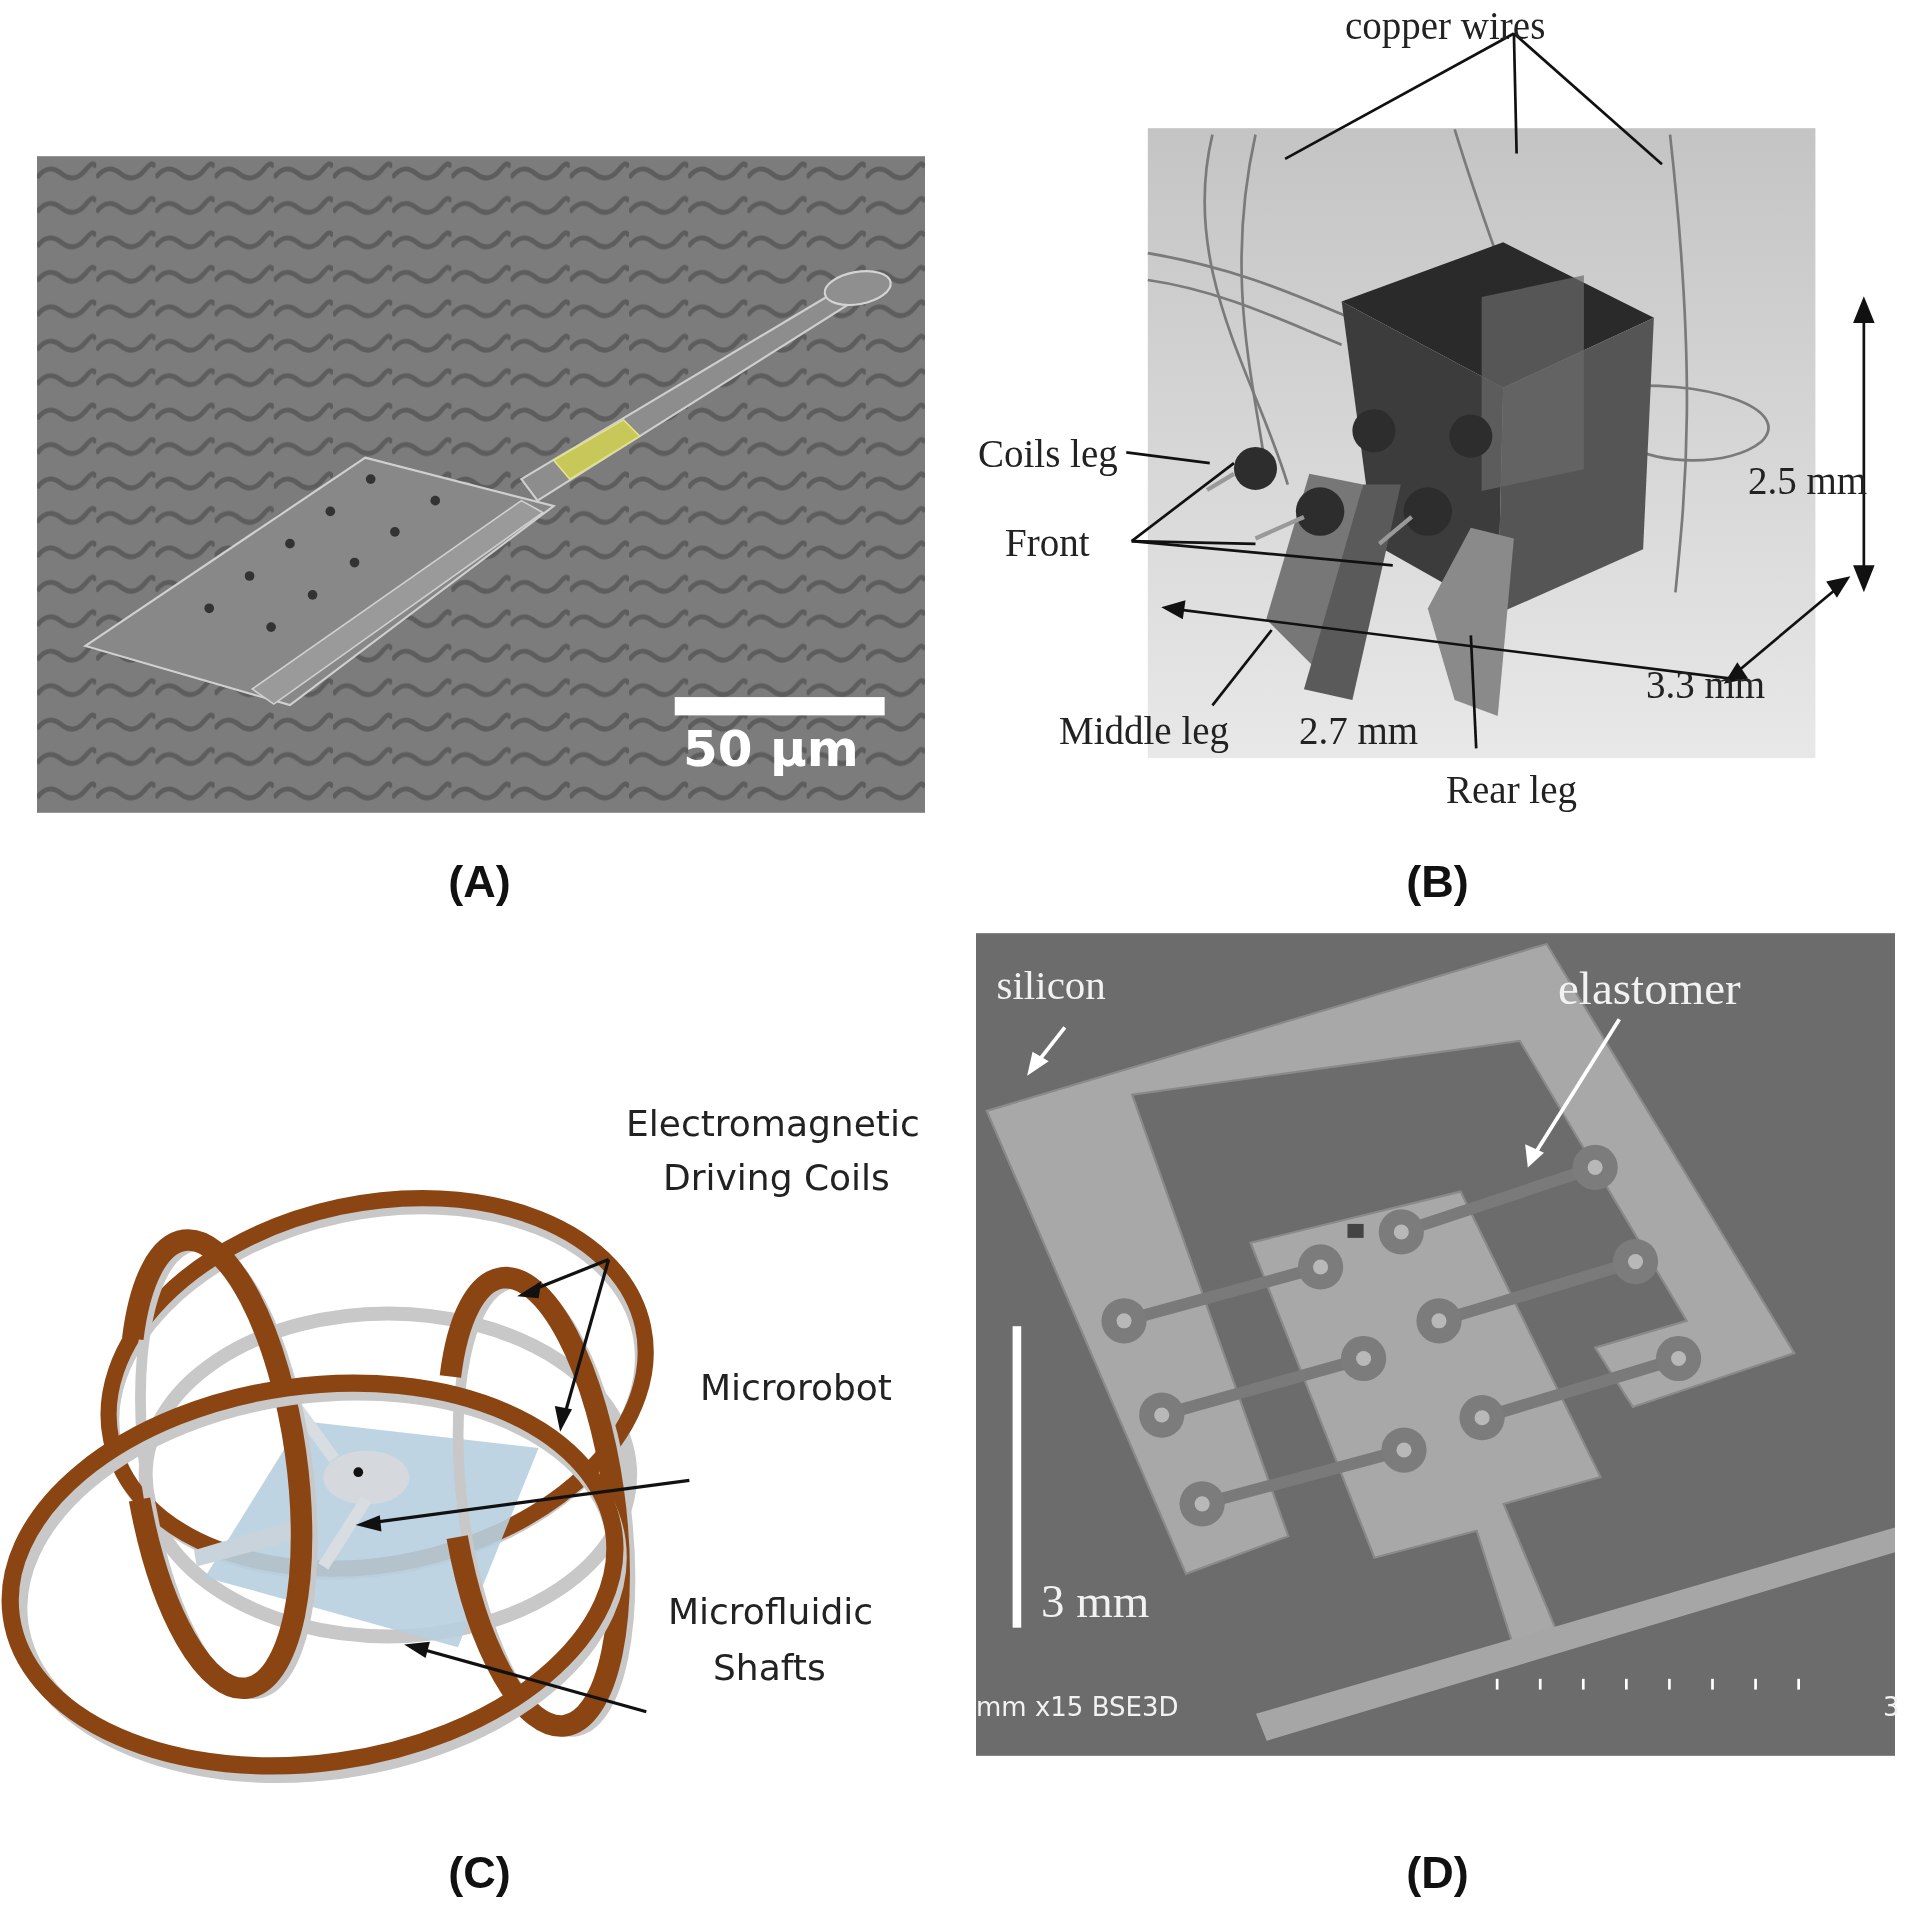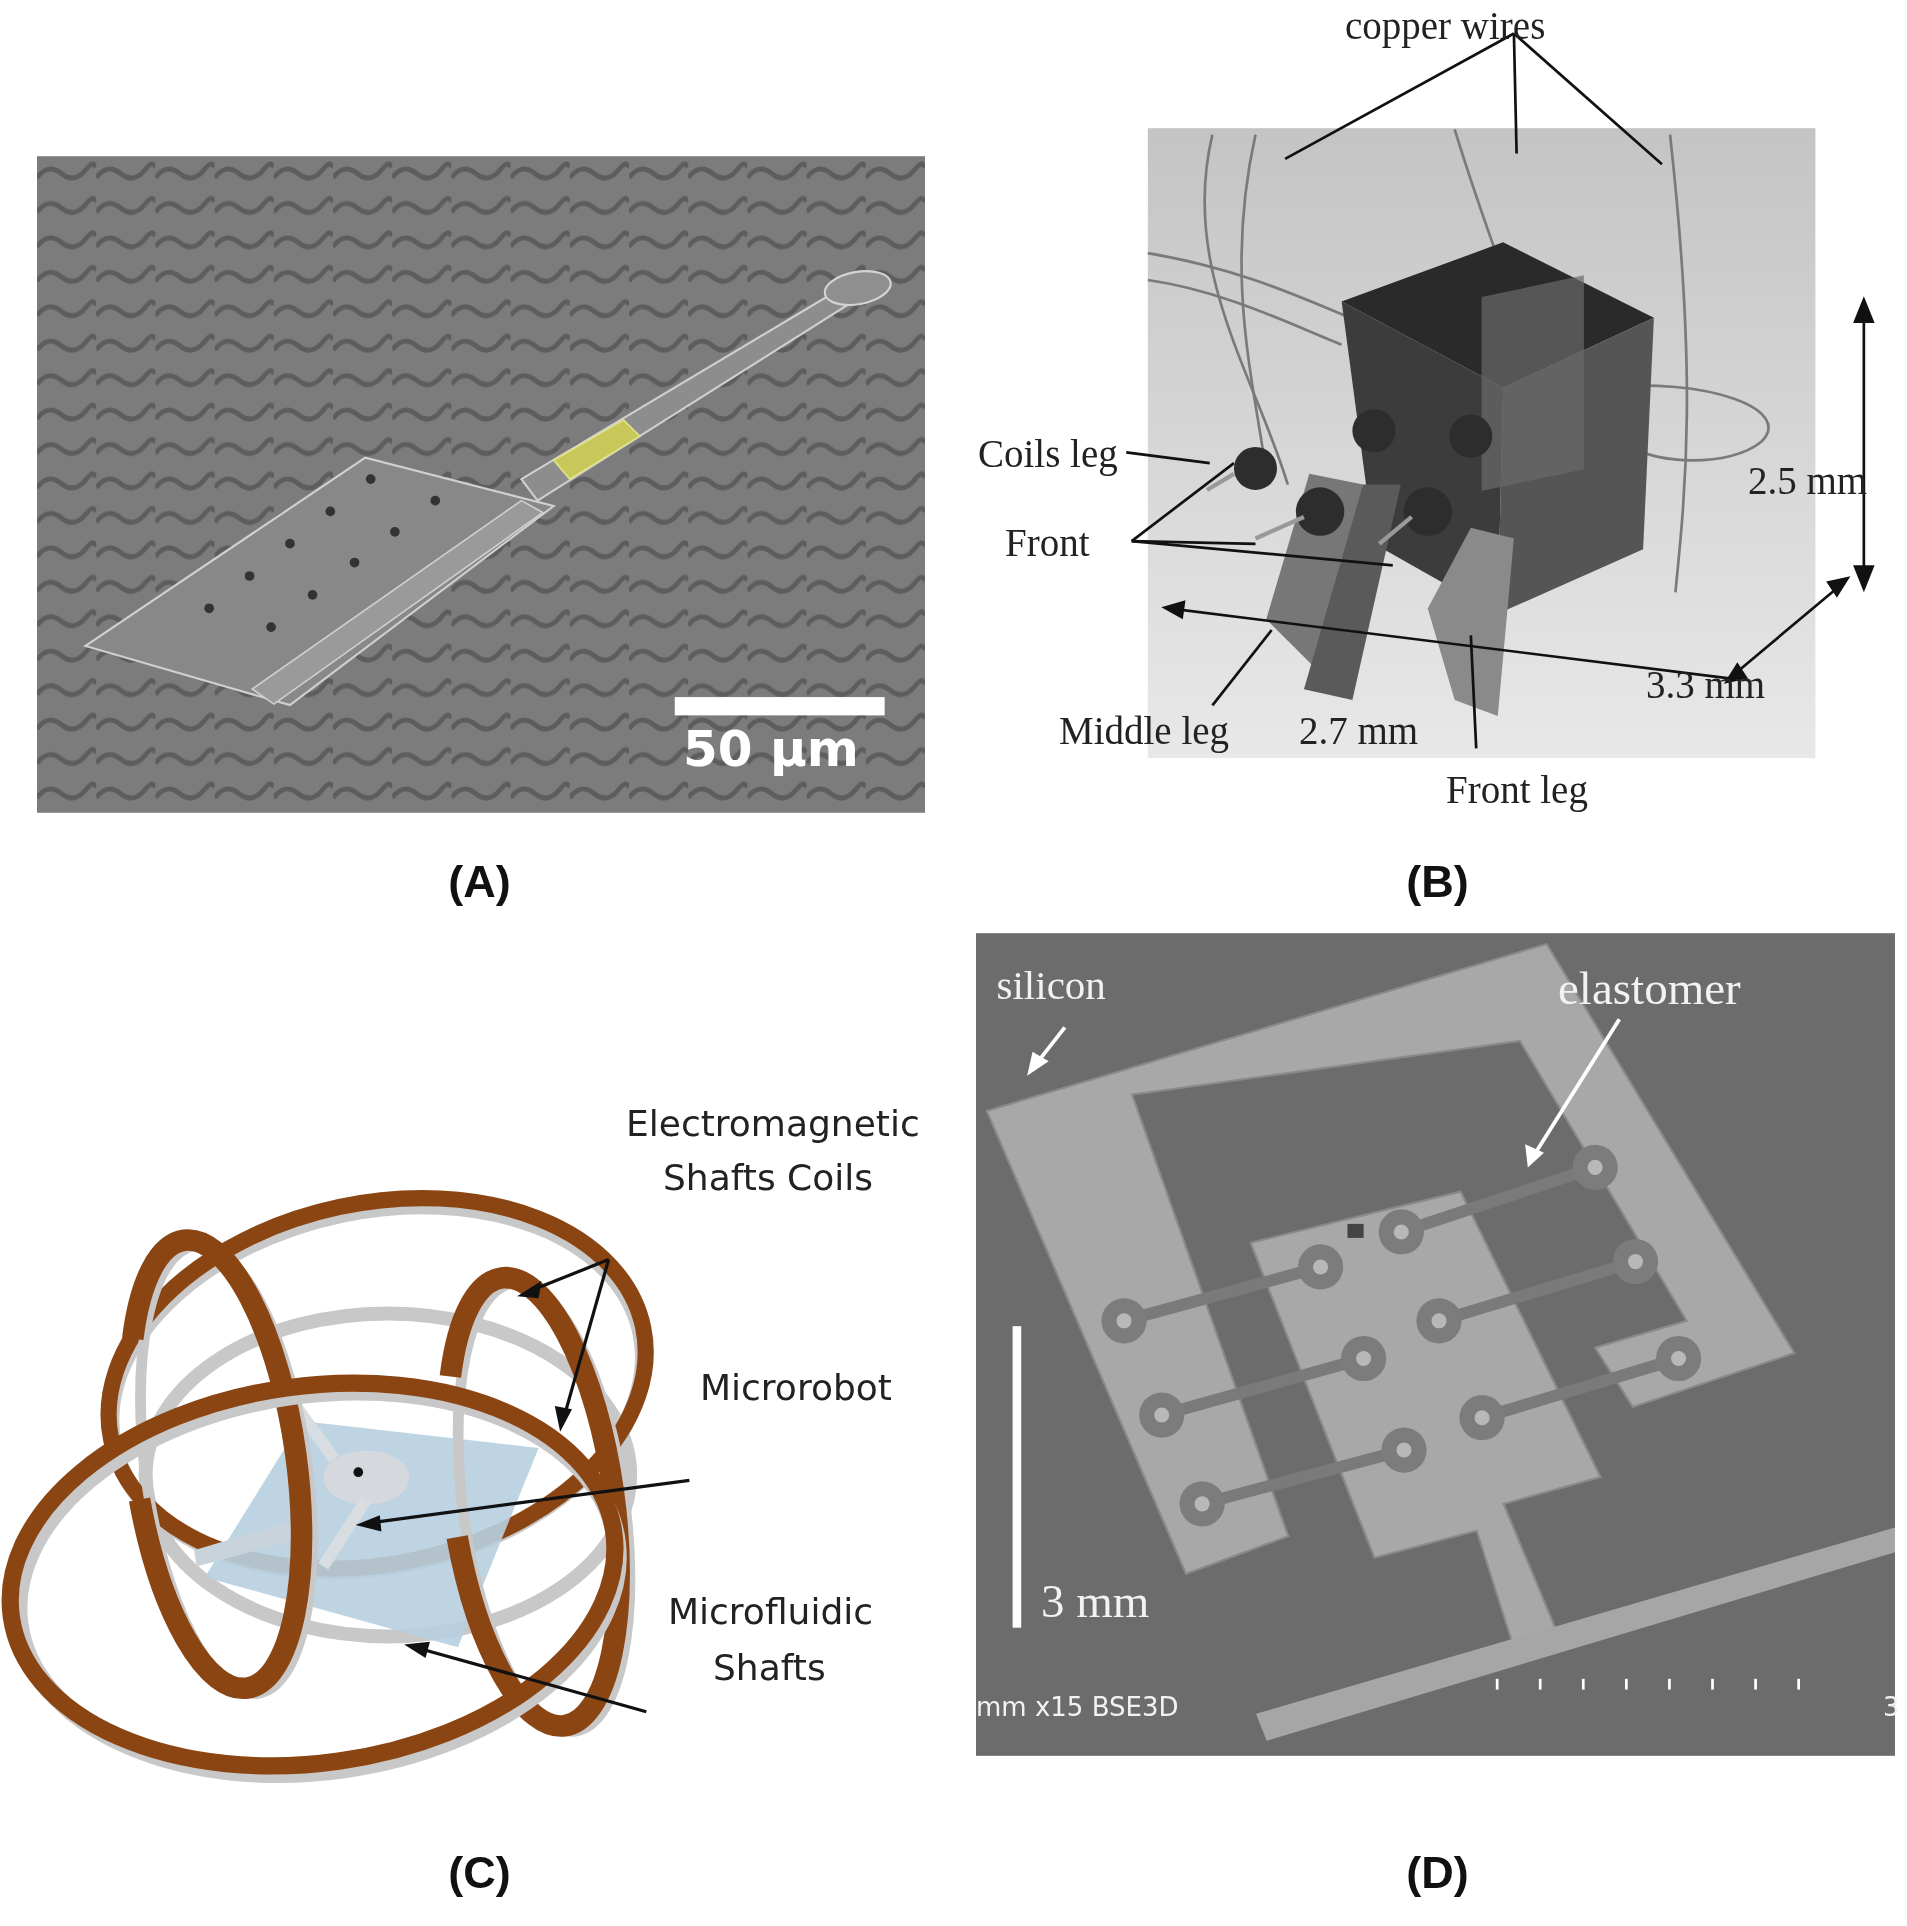--- a/index.html
+++ b/index.html
@@ -117,21 +117,21 @@
       <polygon points="385,1128 430,1115 425,1150"></polygon>
     </g>
   </svg>
   <div class="serif" style="position:absolute; left:391px; top:2.7px; font-size:39px; color:#222;">copper wires</div>
   <div class="serif" style="position:absolute; left:24px; top:431px; font-size:39px; color:#222;">Coils leg</div>
   <div class="serif" style="position:absolute; left:51px; top:520px; font-size:39px; color:#222;">Front</div>
   <div class="serif" style="position:absolute; left:794px; top:458px; font-size:39px; color:#222;">2.5 mm</div>
   <div class="serif" style="position:absolute; left:692px; top:662px; font-size:39px; color:#222;">3.3 mm</div>
   <div class="serif" style="position:absolute; left:105px; top:708px; font-size:39px; color:#222;">Middle leg</div>
   <div class="serif" style="position:absolute; left:345px; top:708px; font-size:39px; color:#222;">2.7 mm</div>
-  <div class="serif" style="position:absolute; left:492px; top:767px; font-size:39px; color:#222;">Front leg</div>
+  <div class="serif" style="position:absolute; left:492px; top:767px; font-size:39px; color:#222;">Rear leg</div>
 </div>
 <div class="caption" style="left:1330px; top:856px;">(B)</div>
 
 <div class="panel" style="left:0; top:915px; width:954px; height:926px;">
   <svg width="954" height="926" viewBox="0 0 1771 1720">
 
     <ellipse cx="720" cy="1040" rx="450" ry="300" fill="none" stroke="#c8c8c8" stroke-width="26"></ellipse>
 
     <ellipse cx="700" cy="880" rx="500" ry="330" fill="none" stroke="#c8c8c8" stroke-width="30" transform="rotate(-12 700 880)"></ellipse>
     <ellipse cx="700" cy="870" rx="505" ry="335" fill="none" stroke="#8b4513" stroke-width="30" transform="rotate(-12 700 870)"></ellipse>
@@ -158,21 +158,21 @@
       <line x1="1200" y1="1480" x2="770" y2="1360"></line>
     </g>
     <g fill="#111">
       <polygon points="960,708 1005,680 1000,712"></polygon>
       <polygon points="1040,960 1030,912 1062,918"></polygon>
       <polygon points="660,1133 705,1115 708,1145"></polygon>
       <polygon points="750,1355 798,1350 790,1380"></polygon>
     </g>
   </svg>
   <div class="sans" style="position:absolute; left:626px; top:188px; font-size:36px; color:#222;">Electromagnetic</div>
-  <div class="sans" style="position:absolute; left:663px; top:242px; font-size:36px; color:#222;">Shafts Coils</div>
+  <div class="sans" style="position:absolute; left:663px; top:242px; font-size:36px; color:#222;">Driving Coils</div>
   <div class="sans" style="position:absolute; left:700px; top:452px; font-size:36px; color:#222;">Microrobot</div>
   <div class="sans" style="position:absolute; left:668px; top:676px; font-size:36px; color:#222;">Microfluidic</div>
   <div class="sans" style="position:absolute; left:713px; top:732px; font-size:36px; color:#222;">Shafts</div>
 </div>
 <div class="caption" style="left:372px; top:1847px;">(C)</div>
 
 <div class="panel" style="left:976px; top:933px; width:919px; height:823px;">
   <svg width="919" height="823" viewBox="0 0 1707 1528">
     <rect width="1707" height="1528" fill="#6c6c6c"></rect>
 

